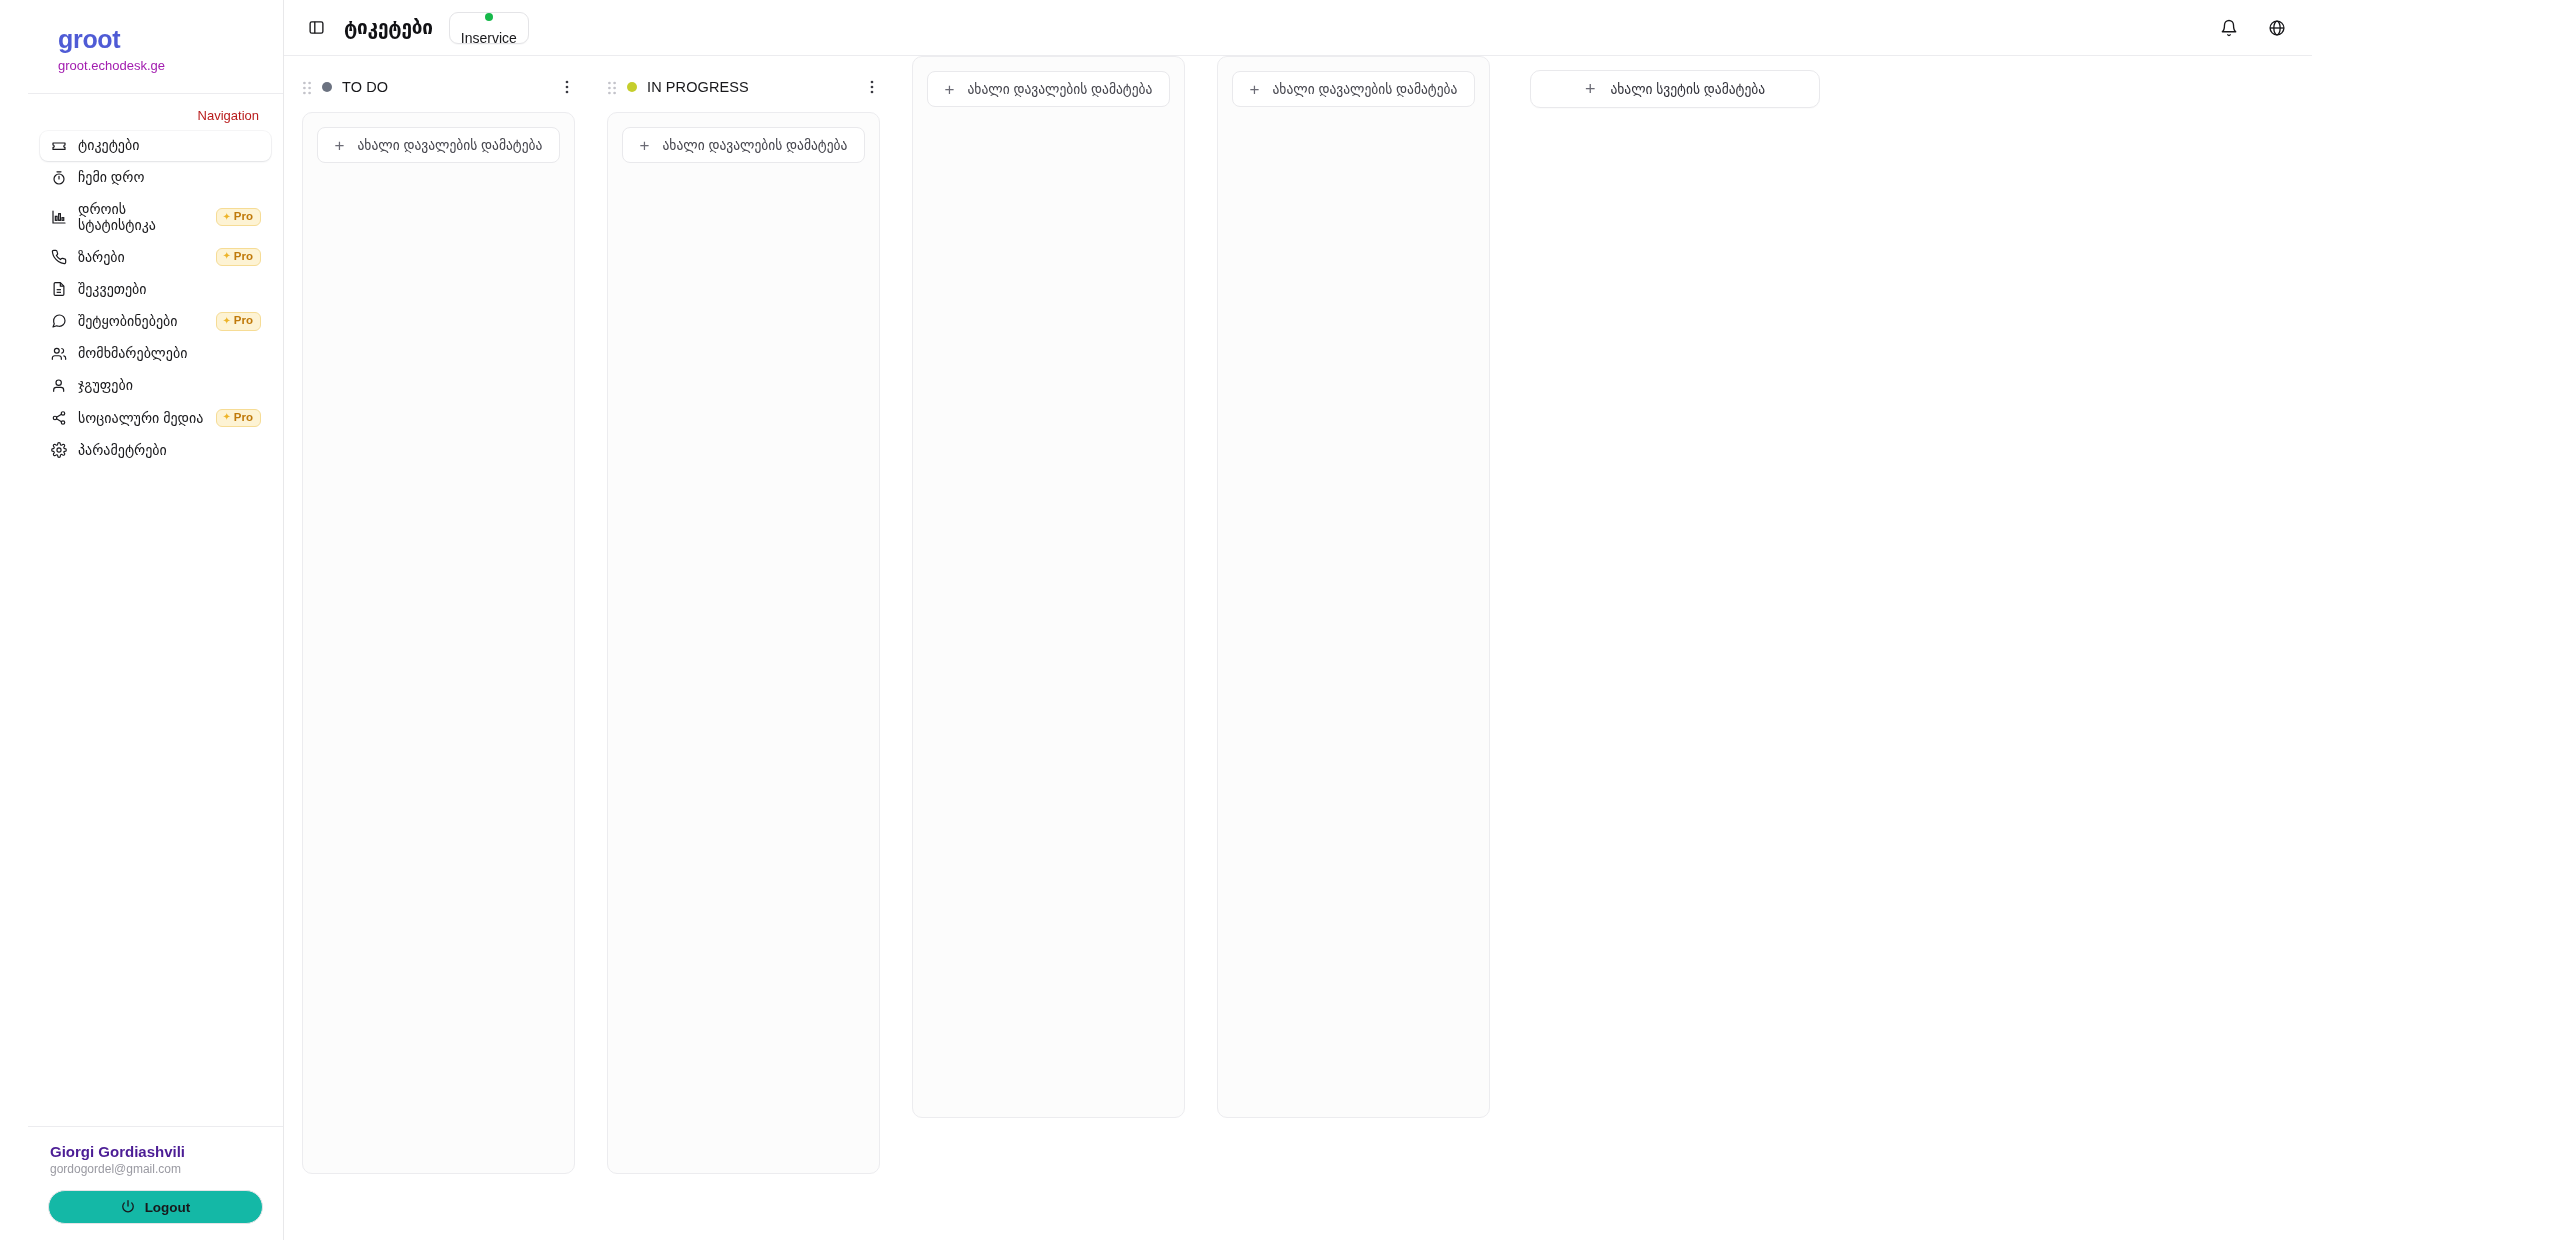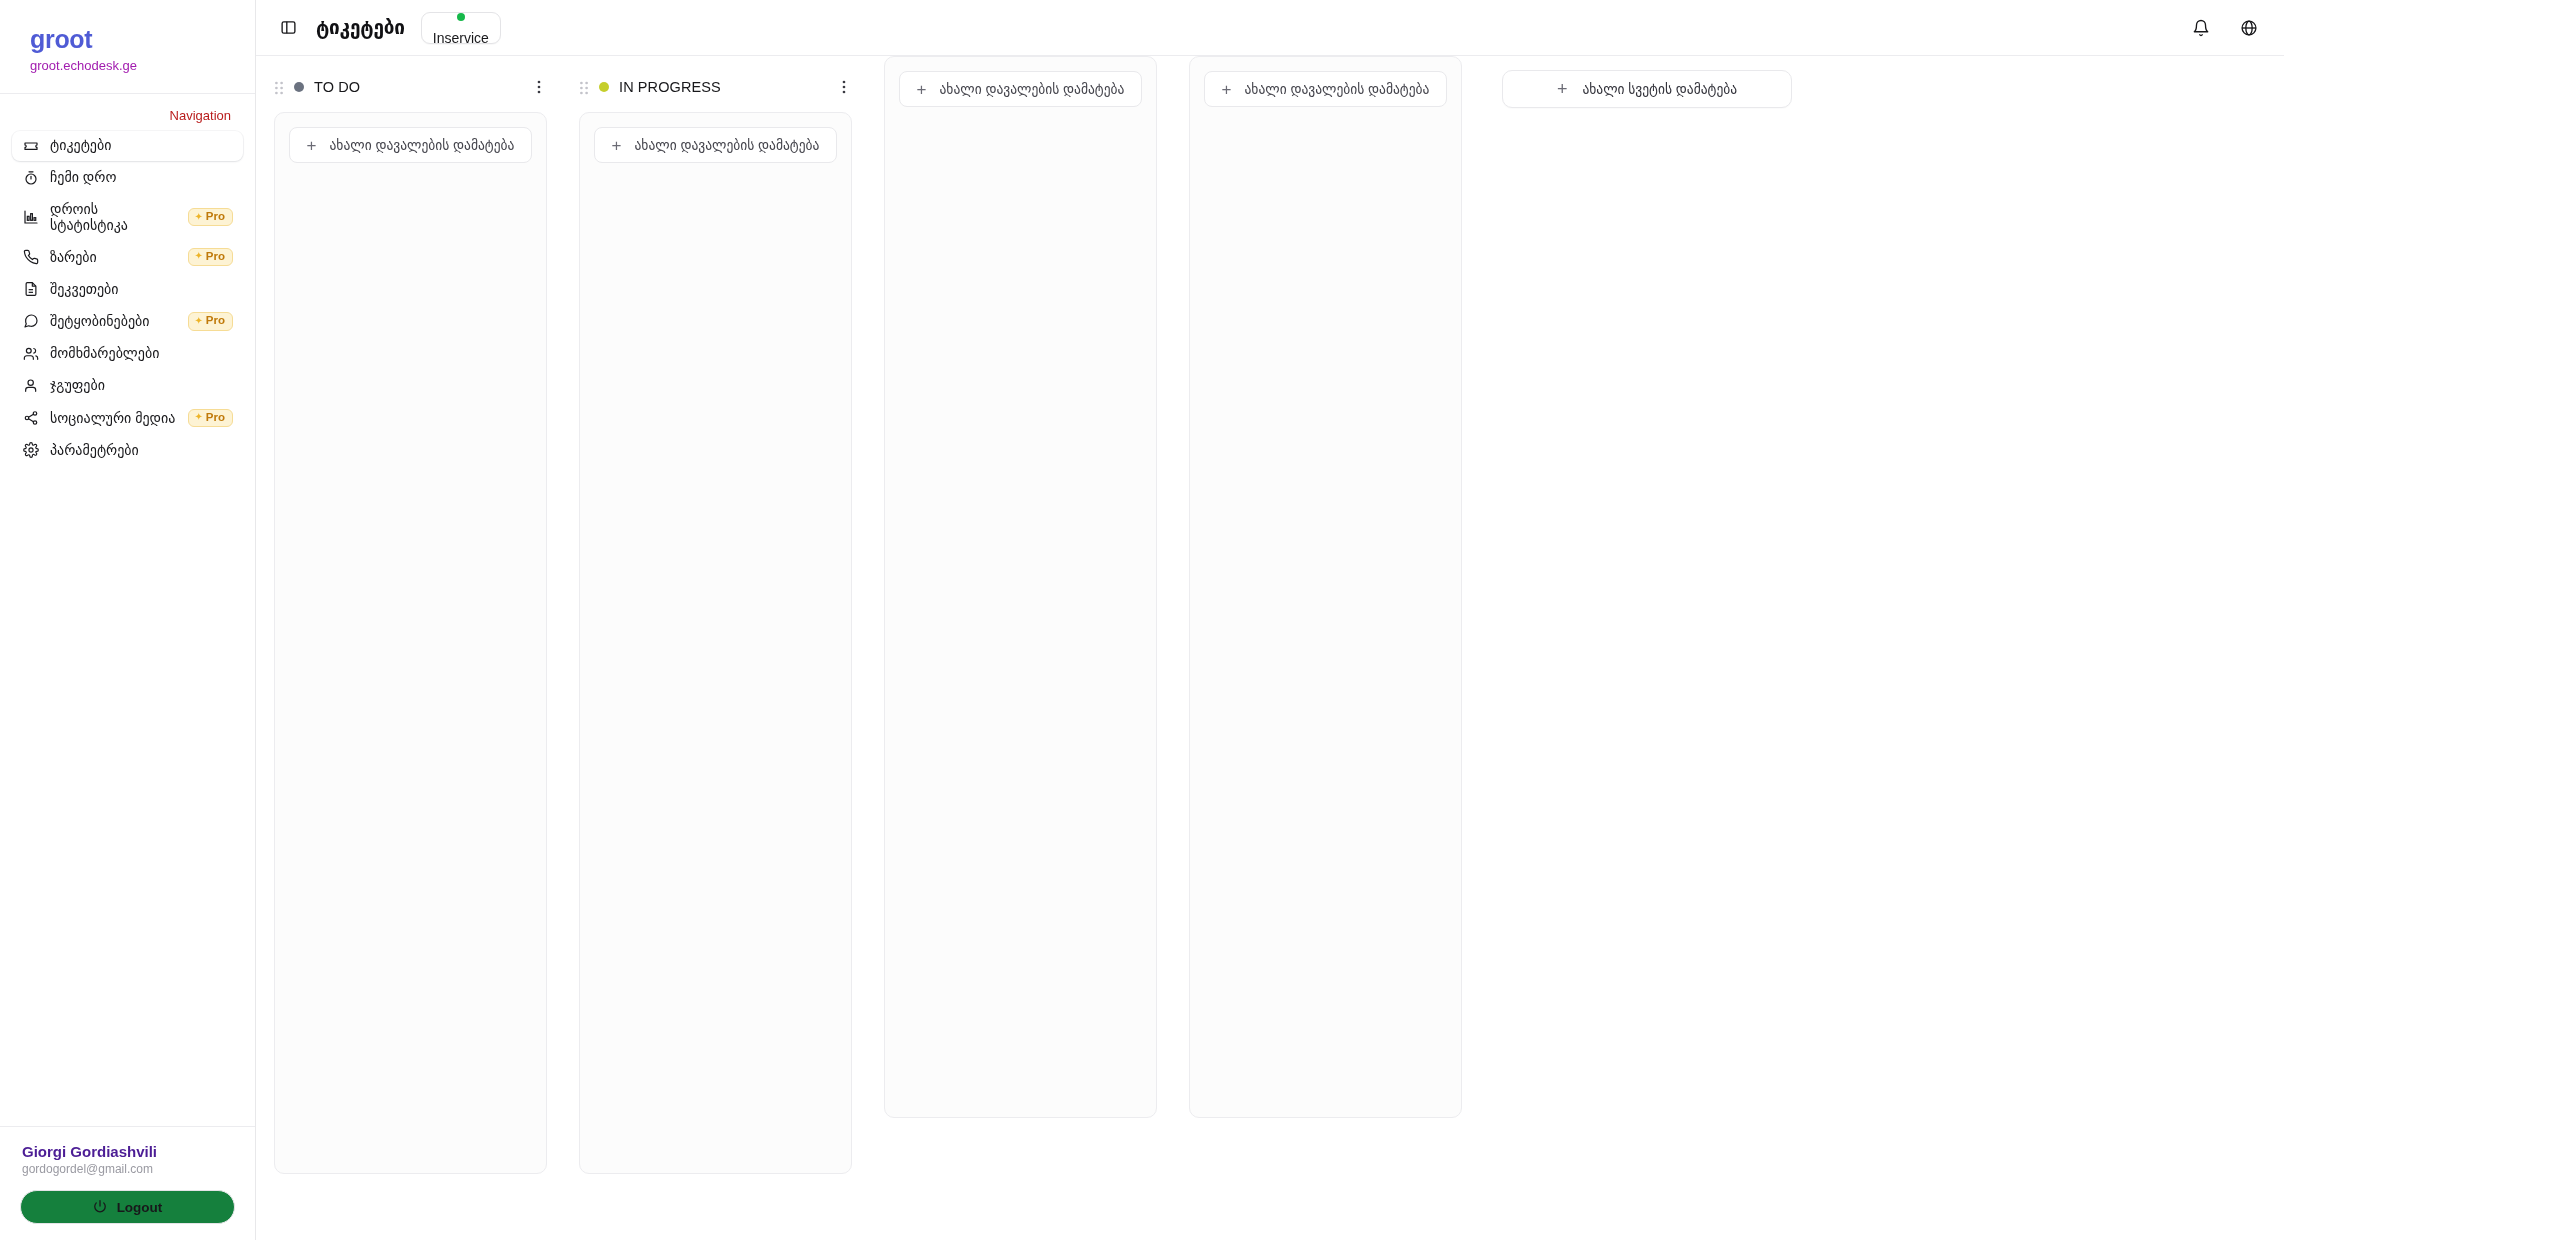--- a/index.html
+++ b/index.html
@@ -2,21 +2,21 @@
 <html><head>
 <meta charset="utf-8">
 <style>
   * { box-sizing: border-box; margin: 0; padding: 0; }
   html, body {
     width: 2560px; height: 1240px;
     background: #ffffff;
     font-family: "Liberation Sans", "DejaVu Sans", sans-serif;
     overflow: hidden;
   }
-  .app { display: flex; width: 2284px; height: 1240px; }
+  .app { display: flex; width: 2284px; height: 1240px; margin-left: 28px; }
 
   
   .sidebar {
     width: 256px; height: 1240px; flex: 0 0 256px;
     background: #ffffff;
     border-right: 1px solid #e8e8ea;
     display: flex; flex-direction: column;
     position: relative;
   }
   .brand { padding: 26px 30px 16px 30px; }
@@ -63,21 +63,21 @@
     margin-top: auto; padding: 0 0 16px 0;
   }
   .footer-divider { height: 1px; background: #ececef; margin-bottom: 16px; }
   .user-name { font-size: 15px; font-weight: 700; color: #4c1d95; padding: 0 22px; }
   .user-mail { font-size: 12px; color: #9a9aa2; padding: 2px 22px 0 22px; }
   .logout-btn {
     margin: 14px 20px 0 20px;
     border: 1px solid #e4e4e7; border-radius: 17px;
     height: 34px; display: flex; align-items: center; justify-content: center;
     gap: 10px; font-size: 13.5px; font-weight: 700; color: #18181b;
-    background: #15803d; cursor: pointer;
+    background: #14b8a6; cursor: pointer;
   }
   .logout-btn svg { width: 14px; height: 14px; }
 
   
   .main { flex: 1 1 auto; display: flex; flex-direction: column; min-width: 0; }
   .topbar {
     height: 56px; flex: 0 0 56px;
     border-bottom: 1px solid #ececef;
     display: flex; align-items: center; padding: 0 24px 0 20px; gap: 16px;
     background: #fff;

